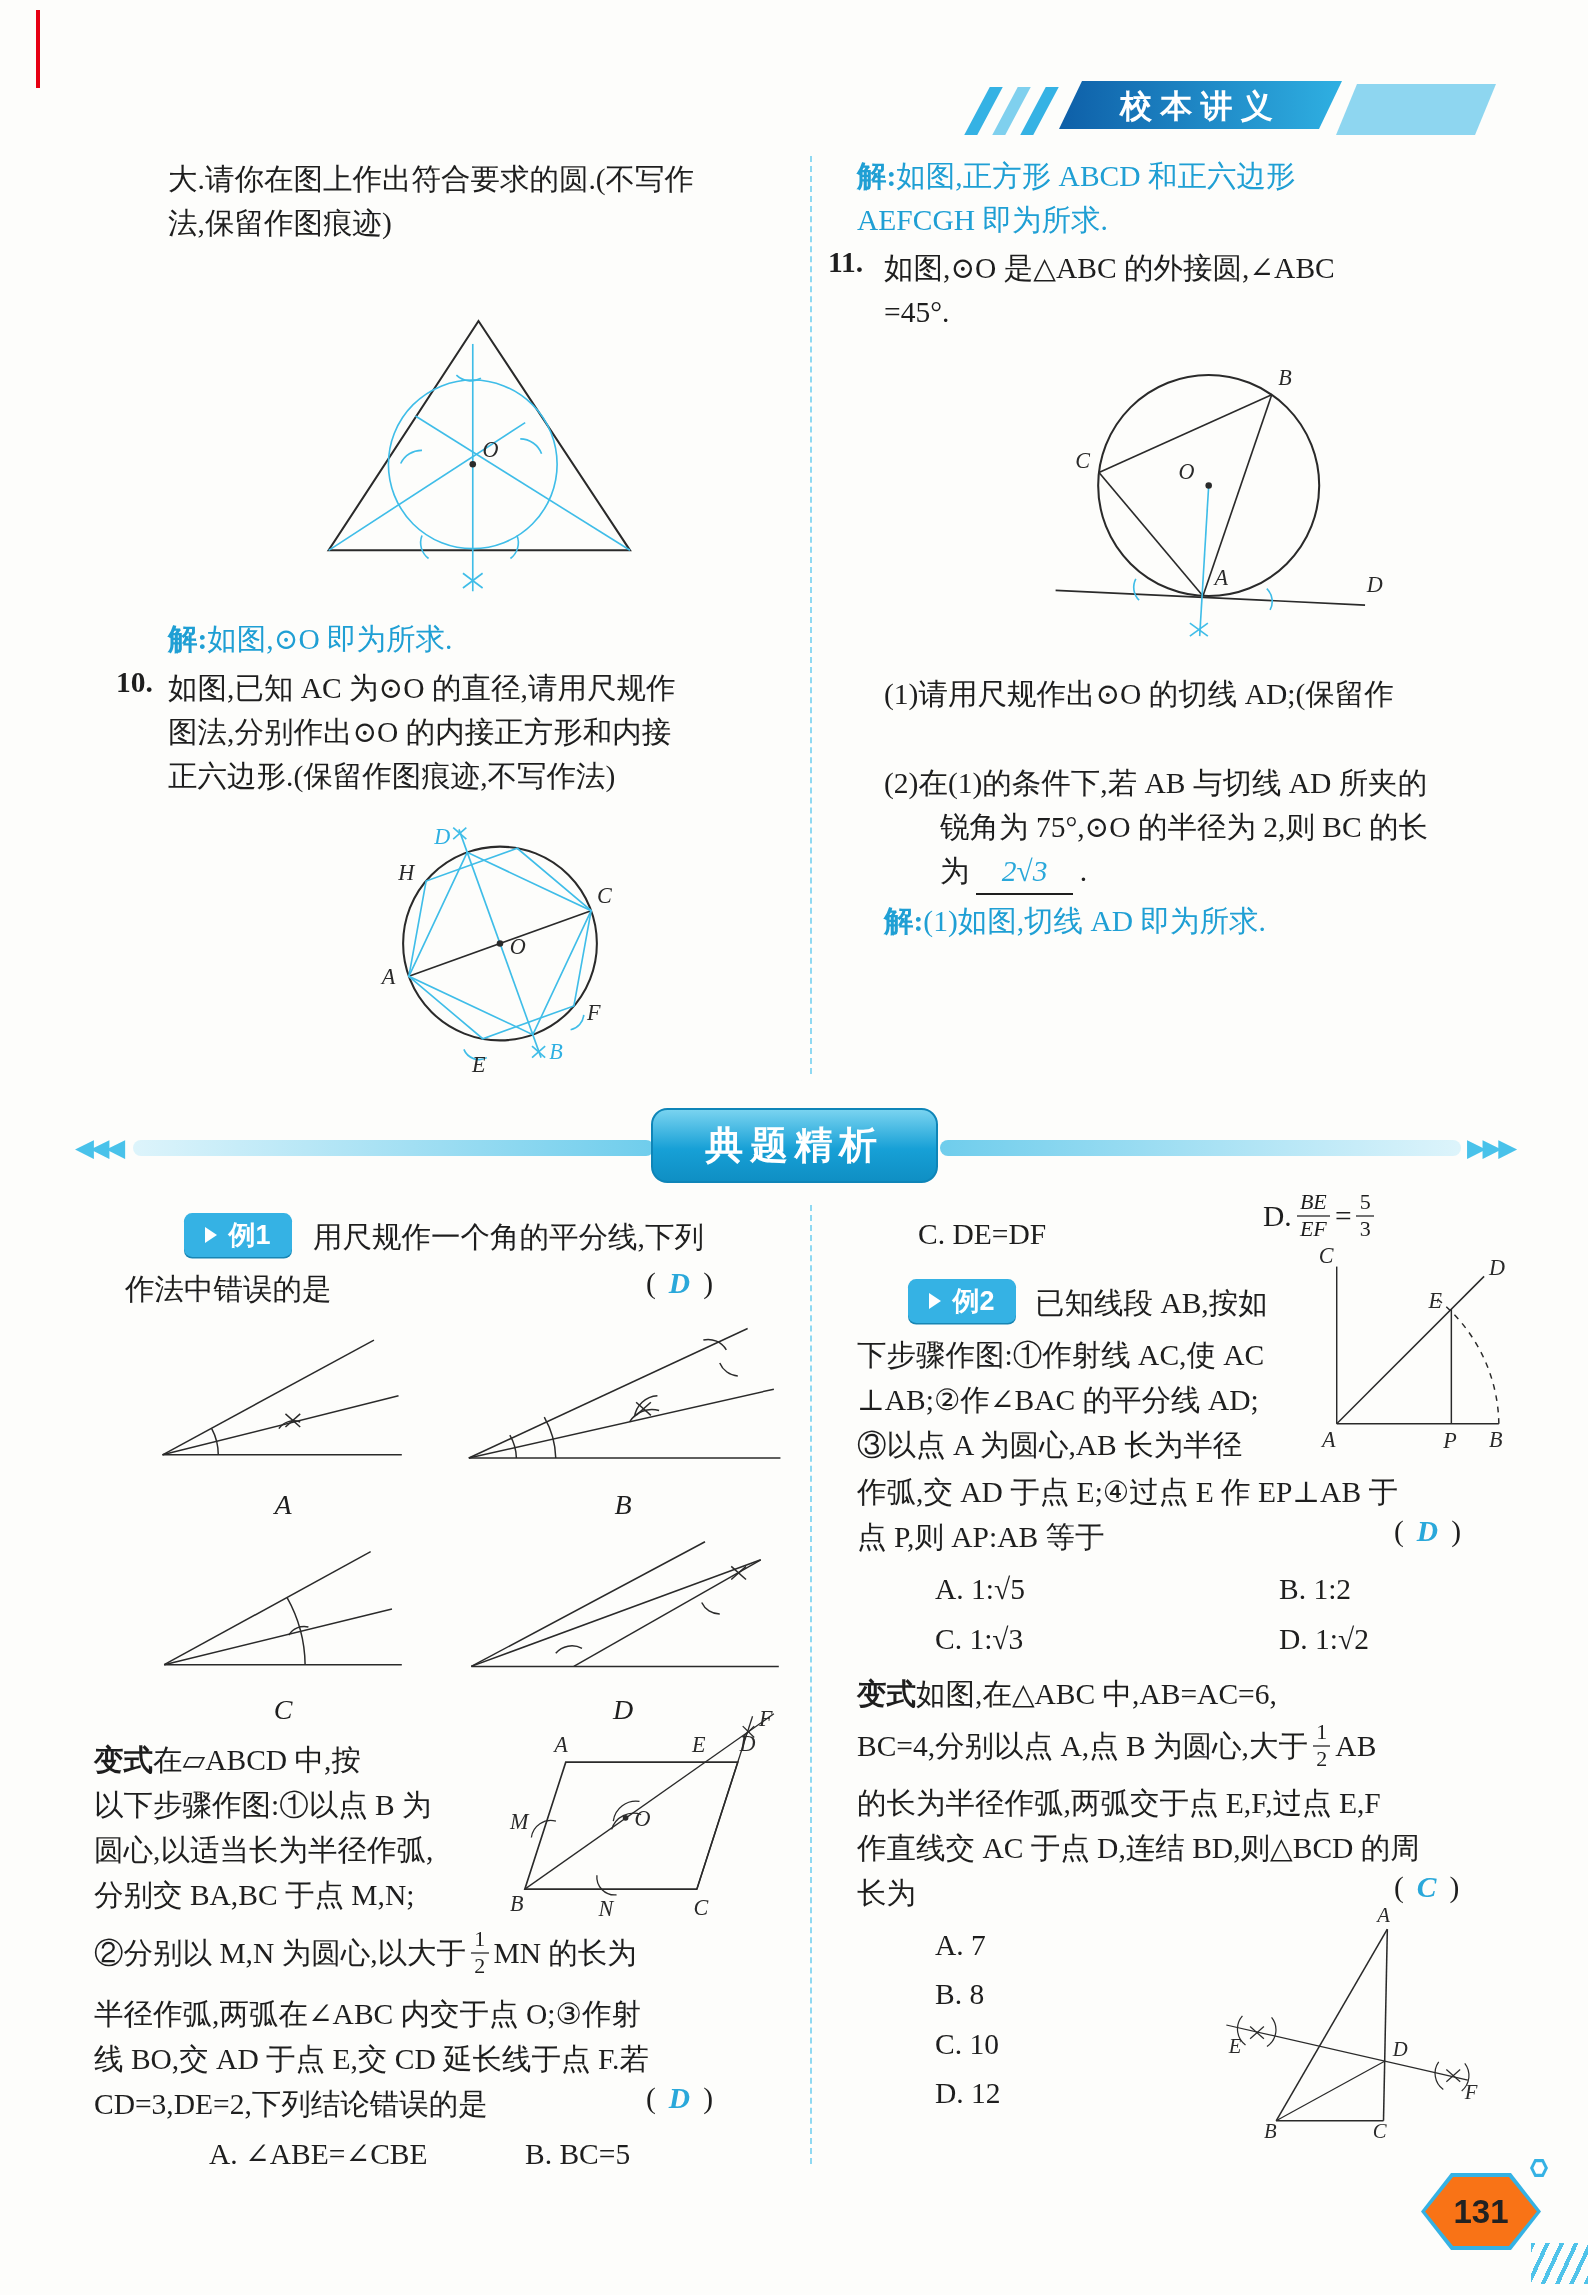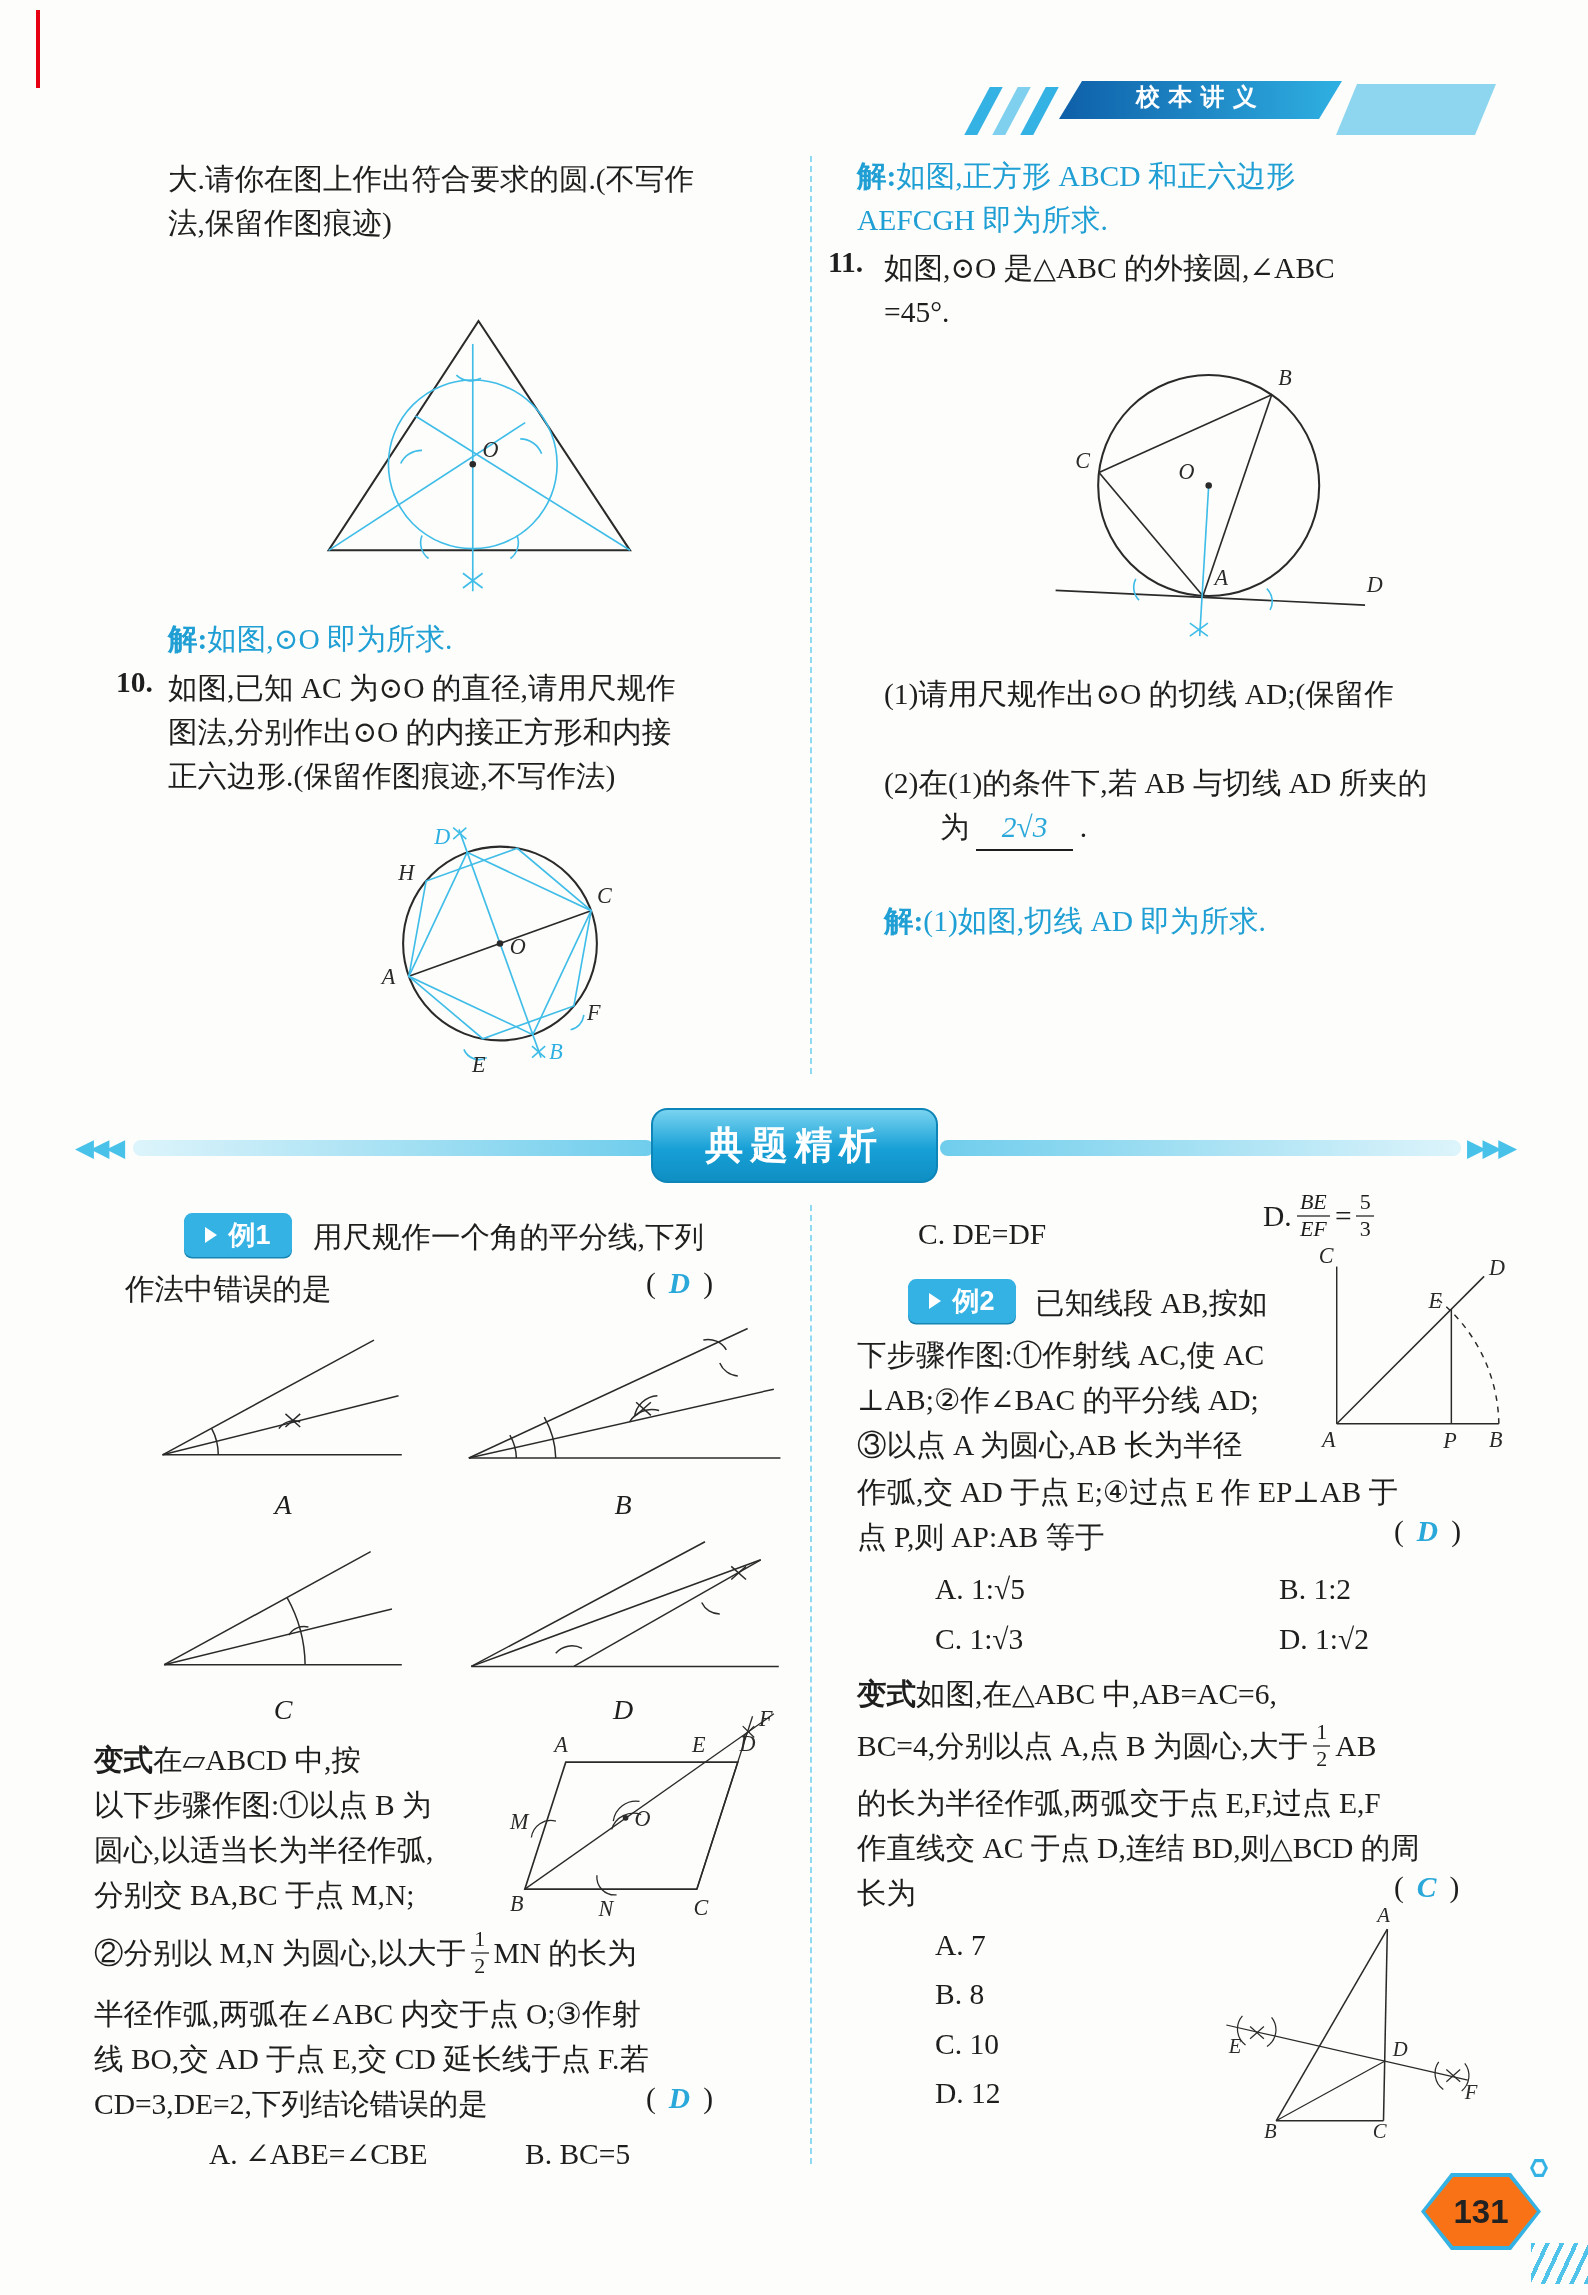--- a/index.html
+++ b/index.html
@@ -26,25 +26,25 @@
          color:#2aa8da;font-style:italic;margin:0 6.6px}
   .figcap{position:absolute;width:66px;text-align:center;font-style:italic;font-size:28px}
   svg.fig{position:absolute;overflow:visible}
   svg text{font-family:"Liberation Serif","DejaVu Serif",serif;font-style:italic;font-size:27px;fill:#2a2a2a}
   svg text.cy{fill:#2fb0e2}
   
   .red-mark{position:absolute;left:36px;top:9.8px;width:4.1px;height:78px;background:#e60012}
   .hstripe{position:absolute;top:87px;width:13px;height:48px;background:#35b2e4;transform:skewX(-28deg)}
   .hecho{position:absolute;left:1336px;top:84px;width:160px;height:51px;background:#8ed6f0;
          clip-path:polygon(21px 0,100% 0,calc(100% - 21px) 100%,0 100%)}
-  .hmain{position:absolute;left:1059px;top:81px;width:283px;height:38px;
+  .hmain{position:absolute;left:1059px;top:81px;width:283px;height:48px;
          background:linear-gradient(90deg,#0e5fa8,#2fb0e2);color:#fff;
          clip-path:polygon(23px 0,100% 0,calc(100% - 23px) 100%,0 100%);
-         font-family:"Liberation Sans",sans-serif;font-weight:bold;font-size:24px;letter-spacing:8.2px;
-         display:flex;align-items:flex-start;justify-content:center}
+         font-family:"Liberation Sans",sans-serif;font-weight:bold;font-size:32px;letter-spacing:8.2px;
+         display:flex;align-items:flex-end;justify-content:center}
   
   .divider{position:absolute;left:810px;border-left:2.5px dashed #8fd9f2}
   
   .bar{position:absolute;top:1140px;height:16.4px;border-radius:8.2px}
   .barL{left:133px;width:521px;background:linear-gradient(90deg,#ddf4fb,#6fcdec)}
   .barR{left:940px;width:521px;background:linear-gradient(270deg,#ddf4fb,#6fcdec)}
   .barrow{position:absolute;top:1133px;color:#49c2ea;font-size:24.6px;font-family:"DejaVu Sans",sans-serif;letter-spacing:-3.3px}
   .pill{position:absolute;left:651px;top:1108px;width:287px;height:75px;border-radius:16.4px;
         background:linear-gradient(180deg,#79d3f0,#17a0d6 55%,#0f8fc4);border:2.5px solid #0e85b8;
         color:#fff;font-family:"Liberation Sans",sans-serif;font-weight:bold;font-size:38px;letter-spacing:6.6px;
@@ -173,20 +173,21 @@
   <text x="208" y="160">O</text>
   <text x="252" y="290">A</text>
   <text x="438" y="298">D</text>
 </svg>
 
 <div class="block" style="left:884px;top:672px">
   <span class="ln">(1)请用尺规作出⊙O 的切线 AD;(保留作</span>
 </div>
 <div class="block" style="left:884px;top:761px">
   <span class="ln">(2)在(1)的条件下,若 AB 与切线 AD 所夹的</span>
+  <span class="ln" style="padding-left:56px">锐角为 75°,⊙O 的半径为 2,则 BC 的长</span>
   <span class="ln" style="padding-left:56px"><span>为</span><span class="blank">2√3</span><span>.</span></span>
 </div>
 <div class="t sol" style="left:884px;top:899px">
   <span class="pfx">解:</span><span>(1)如图,切线 AD 即为所求.</span>
 </div>
 
 <div class="bar barL"></div>
 <div class="bar barR"></div>
 <div class="barrow" style="left:75px">◀◀◀</div>
 <div class="barrow" style="left:1467px">▶▶▶</div>

